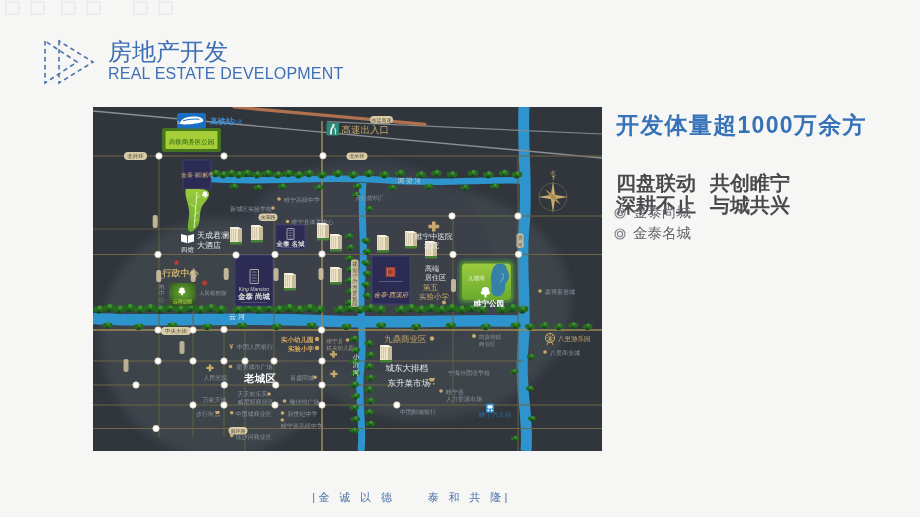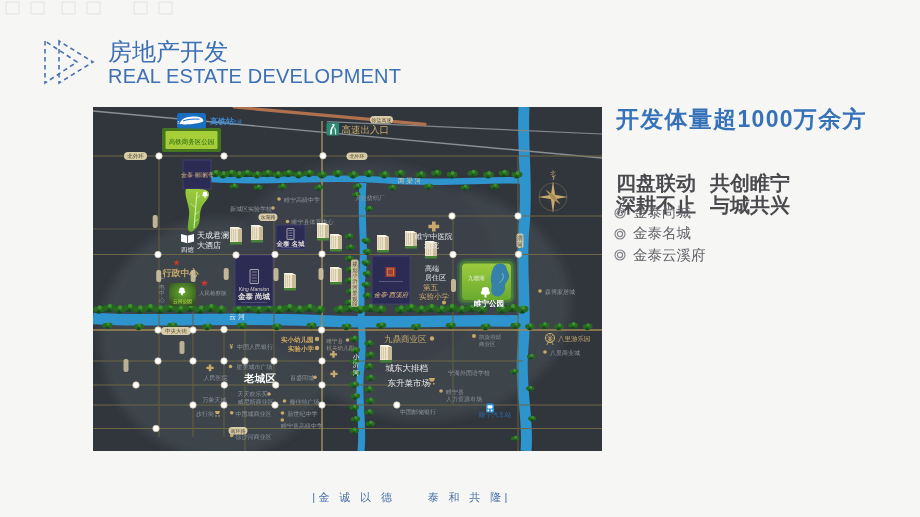--- a/index.html
+++ b/index.html
@@ -1,18 +1,18 @@
 <!DOCTYPE html>
 <html><head><meta charset="utf-8">
 <style>
 html,body{margin:0;padding:0;}
 body{width:920px;height:517px;background:#f6f6f4;font-family:"Liberation Sans",sans-serif;position:relative;overflow:hidden;}
 .hcn{position:absolute;left:108px;top:36px;font-size:24px;font-weight:normal;color:#3d70b4;}
-.hen{position:absolute;left:108px;top:65px;font-size:20px;color:#3d70b4;letter-spacing:0.2px;}
-.rtitle{position:absolute;left:616px;top:104px;font-size:23px;font-weight:bold;color:#3672b8;letter-spacing:1.3px;}
+.hen{position:absolute;left:108px;top:65px;font-size:16px;color:#3d70b4;letter-spacing:0.2px;}
+.rtitle{position:absolute;left:616px;top:110px;font-size:23px;font-weight:bold;color:#3672b8;letter-spacing:1.3px;}
 .rsub{position:absolute;left:616px;top:148px;font-size:20px;font-weight:bold;color:#4a4a4e;line-height:22.3px;margin-top:24px;}
 .rlist{position:absolute;left:614px;top:202px;font-size:14.5px;color:#63636b;line-height:21.4px;}
 .rlist div{height:21.4px;}
 .rlist .ring{display:inline-block;vertical-align:-1.5px;margin-right:7px;}
 .footer{position:absolute;left:0;top:490px;width:823px;text-align:center;font-size:11px;color:#4970a7;letter-spacing:3.4px;}
 .wm{position:absolute;top:0;left:0;}
 </style></head>
 <body>
 
 <svg class="wm" width="240" height="16">
@@ -43,24 +43,20 @@
 
 <div class="rlist">
 <div><span class="ring"><svg width="12" height="12">
           <circle cx="6" cy="6" r="5" fill="none" stroke="#85858d" stroke-width="1.2"></circle>
           <circle cx="6" cy="6" r="2.6" fill="none" stroke="#85858d" stroke-width="1.2"></circle>
         </svg></span>金泰尚城</div>
 <div><span class="ring"><svg width="12" height="12">
           <circle cx="6" cy="6" r="5" fill="none" stroke="#85858d" stroke-width="1.2"></circle>
           <circle cx="6" cy="6" r="2.6" fill="none" stroke="#85858d" stroke-width="1.2"></circle>
         </svg></span>金泰名城</div>
-<div><span class="ring"><svg width="12" height="12">
-          <circle cx="6" cy="6" r="5" fill="none" stroke="#85858d" stroke-width="1.2"></circle>
-          <circle cx="6" cy="6" r="2.6" fill="none" stroke="#85858d" stroke-width="1.2"></circle>
-        </svg></span>金泰云溪府</div>
 </div>
 
 <svg style="position:absolute;left:93px;top:107px" width="509" height="344" viewBox="0 0 509 344" font-family="Liberation Sans,sans-serif">
 <defs>
 <filter id="soft" x="-20%" y="-20%" width="140%" height="140%">
         <feGaussianBlur stdDeviation="4"></feGaussianBlur>
       </filter>
 <radialGradient id="glowg" cx="0.5" cy="0.42" r="0.62">
         <stop offset="0" stop-color="#68a82c"></stop>
         <stop offset="0.65" stop-color="#477826"></stop>

